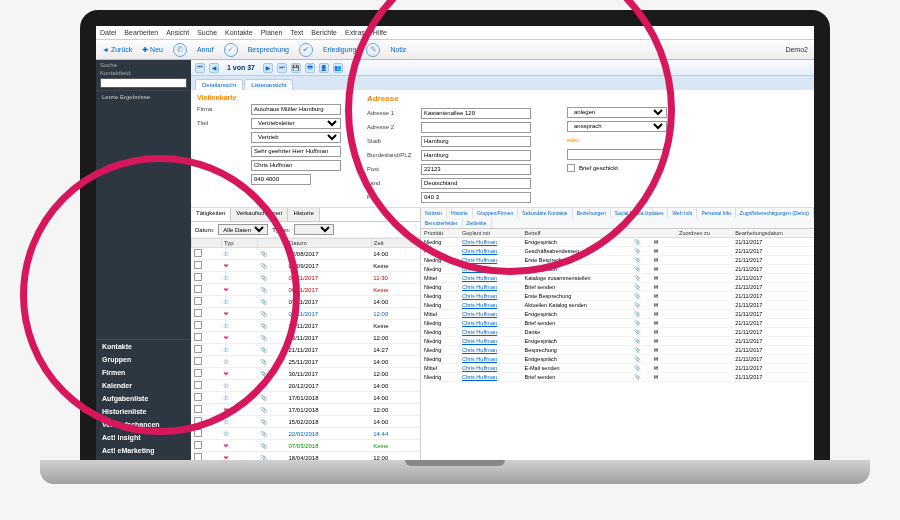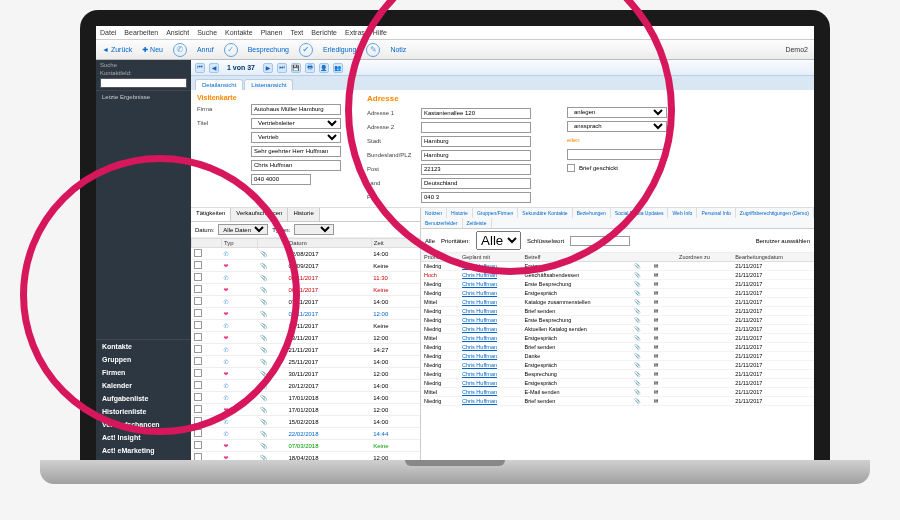--- a/index.html
+++ b/index.html
@@ -378,28 +378,20 @@
                 <div class="t">Gruppen/Firmen</div>
                 <div class="t">Sekundäre Kontakte</div>
                 <div class="t">Beziehungen</div>
                 <div class="t">Social Media Updates</div>
                 <div class="t">Web Info</div>
                 <div class="t">Personal Info</div>
                 <div class="t">Zugriffsberechtigungen (Demo)</div>
                 <div class="t">Benutzerfelder</div>
                 <div class="t">Zeitleiste</div>
               </div>
-            <div class="rp-filter">
-              <span>Alle</span>
-              <span>Prioritäten:</span>
-              <select><option>Alle</option></select>
-              <span>Schlüsselwort</span>
-              <input style="width: 60px; height: 10px; font-size: 6px; border: 1px solid rgb(153, 153, 153);">
-              <span style="margin-left:auto">Benutzer auswählen</span>
-            </div>
             <div class="rp-table">
               <table>
                   <thead>
                     <tr id="note-head">
                       <th>Priorität</th>
                       <th>Geplant mit</th>
                       <th>Betreff</th>
                       <th></th>
                       <th></th>
                       <th></th>

